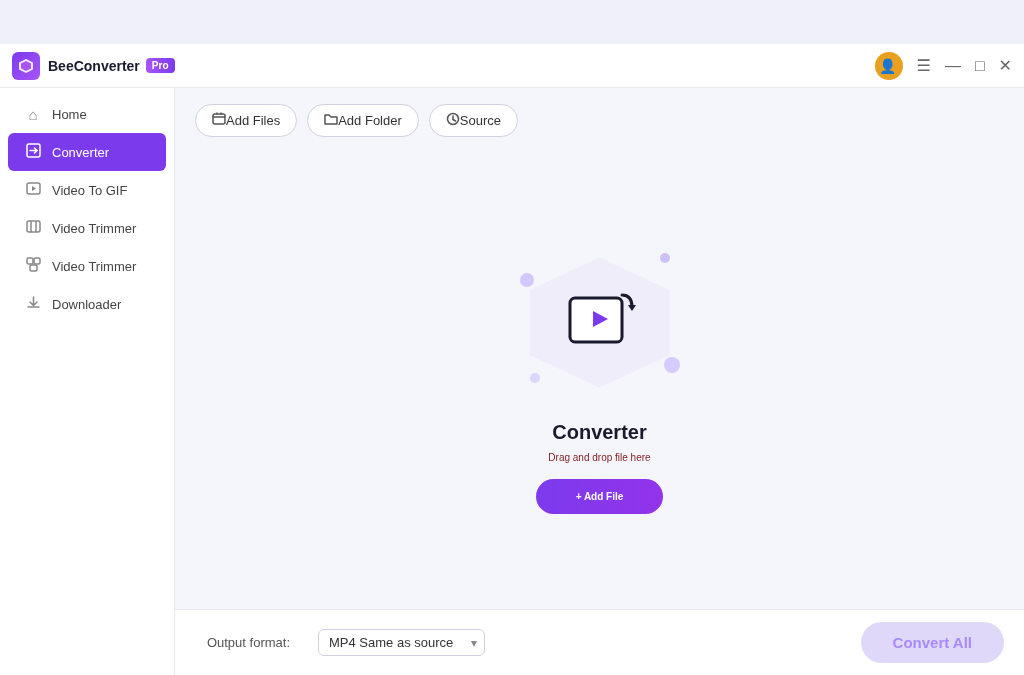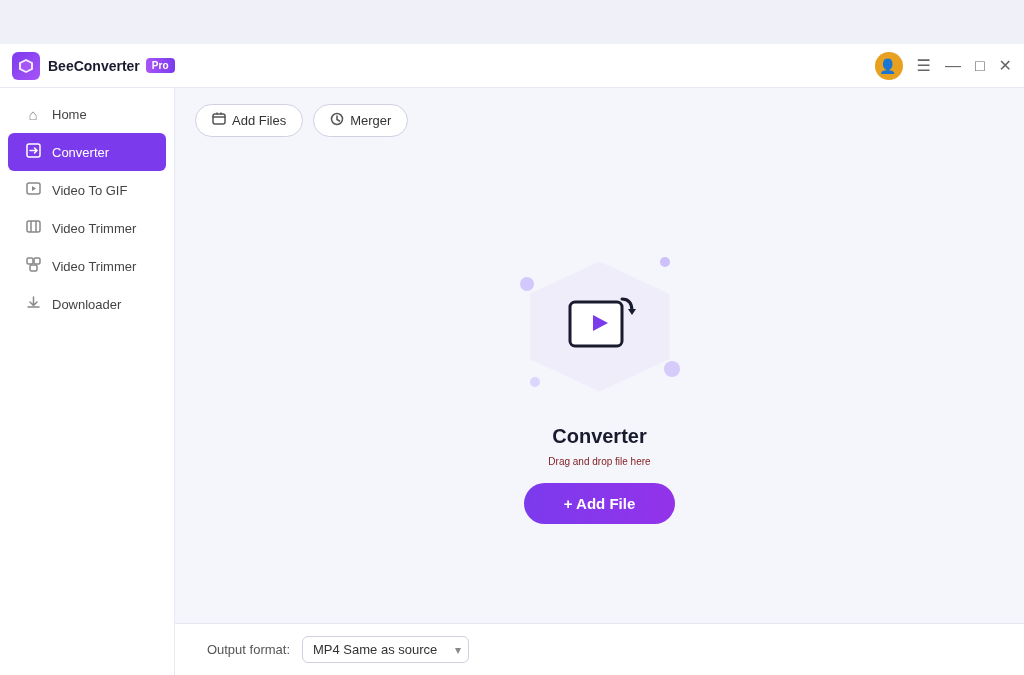--- a/index.html
+++ b/index.html
@@ -129,21 +129,20 @@
     
     .toolbar {
       padding: 16px 20px 10px;
       display: flex;
       gap: 10px;
       background: #f5f5fc;
     }
     .toolbar-btn {
       display: flex;
       align-items: center;
-      gap: 6px;
       padding: 7px 16px;
       border: 1.5px solid #d0d0e0;
       border-radius: 20px;
       background: #fff;
       font-size: 13px;
       color: #333;
       cursor: pointer;
     }
     .toolbar-btn-icon { font-size: 14px; color: #555; }
 
@@ -185,21 +184,21 @@
     }
     .drop-subtitle {
       font-size: 10px;
       color: #7f1d1d;
     }
     .add-file-btn {
       margin-top: 8px;
       padding: 12px 40px;
       background: linear-gradient(90deg, #7c3aed, #9333ea);
       color: #fff;
-      font-size: 15px;
+      font-size: 10px;
       font-weight: 600;
       border: none;
       border-radius: 25px;
       cursor: pointer;
     }
 
     
     .bottom-bar {
       background: #fff;
       border-top: 1px solid #e8e8f0;
@@ -210,21 +209,21 @@
     }
     .bottom-fields {
       display: flex;
       flex-direction: column;
       gap: 8px;
       flex: 1;
     }
     .bottom-row {
       display: flex;
       align-items: center;
-      gap: 12px;
+      gap: 28px;
     }
     .bottom-label {
       font-size: 13px;
       color: #555;
       width: 95px;
       text-align: right;
     }
     .format-select {
       border: 1.5px solid #d0d0e0;
       border-radius: 6px;
@@ -373,25 +372,33 @@
           <svg width="14" height="14" viewBox="0 0 14 14" fill="none">
             <rect x="1" y="2" width="12" height="10" rx="2" stroke="#555" stroke-width="1.5"></rect>
             <path d="M5 2V1M9 2V1M1 5h12" stroke="#555" stroke-width="1.5" stroke-linecap="round"></path>
           </svg>
         </span>
         <span>Add Files</span>
       </button>
       <button class="toolbar-btn">
         <span class="toolbar-btn-icon">
           <svg width="14" height="14" viewBox="0 0 14 14" fill="none">
+            <path d="M1 3h4l2 2h6v7H1V3z" stroke="#555" stroke-width="1.5" stroke-linejoin="round"></path>
+          </svg>
+        </span>
+        <span>Add Folder</span>
+      </button>
+      <button class="toolbar-btn">
+        <span class="toolbar-btn-icon">
+          <svg width="14" height="14" viewBox="0 0 14 14" fill="none">
             <circle cx="7" cy="7" r="5.5" stroke="#555" stroke-width="1.5"></circle>
             <path d="M7 4v3.5l2.5 1.5" stroke="#555" stroke-width="1.5" stroke-linecap="round"></path>
           </svg>
         </span>
-        <span>Merger</span>
+        <span>Source</span>
       </button>
     </div>
 
     <div class="drop-zone">
       <div class="drop-zone-graphic">
         <div class="hex-bg"></div>
         <div class="dot-tl"></div>
         <div class="dot-tr"></div>
         <div class="dot-bl"></div>
         <div class="dot-br"></div>
@@ -415,16 +422,17 @@
 
     <div class="bottom-bar">
       <div class="bottom-fields">
         <div class="bottom-row">
           <span class="bottom-label">Output format:</span>
           <div class="select-wrapper">
             <select class="format-select"><option>MP4 Same as source</option></select>
           </div>
         </div>
       </div>
+      <button class="convert-btn">Convert All</button>
     </div>
 
   </div>
 </div>
 
 </body></html>

